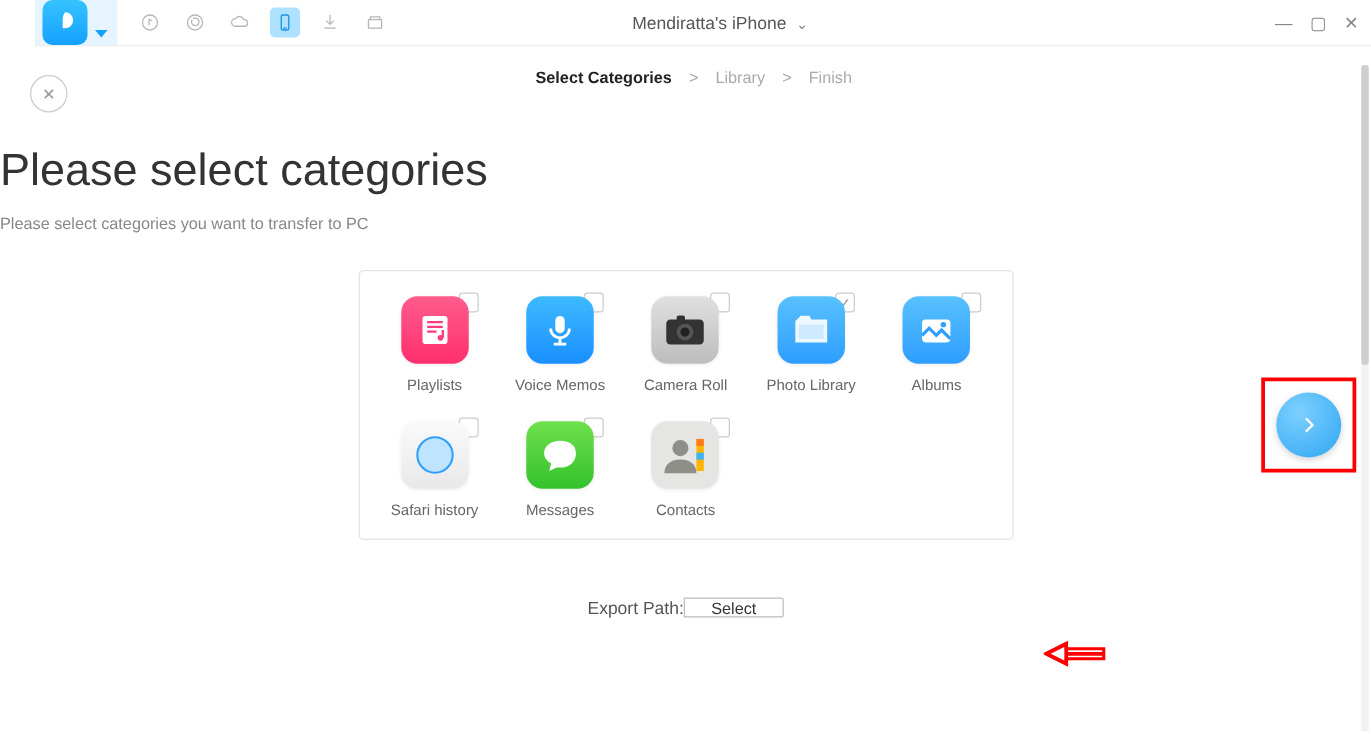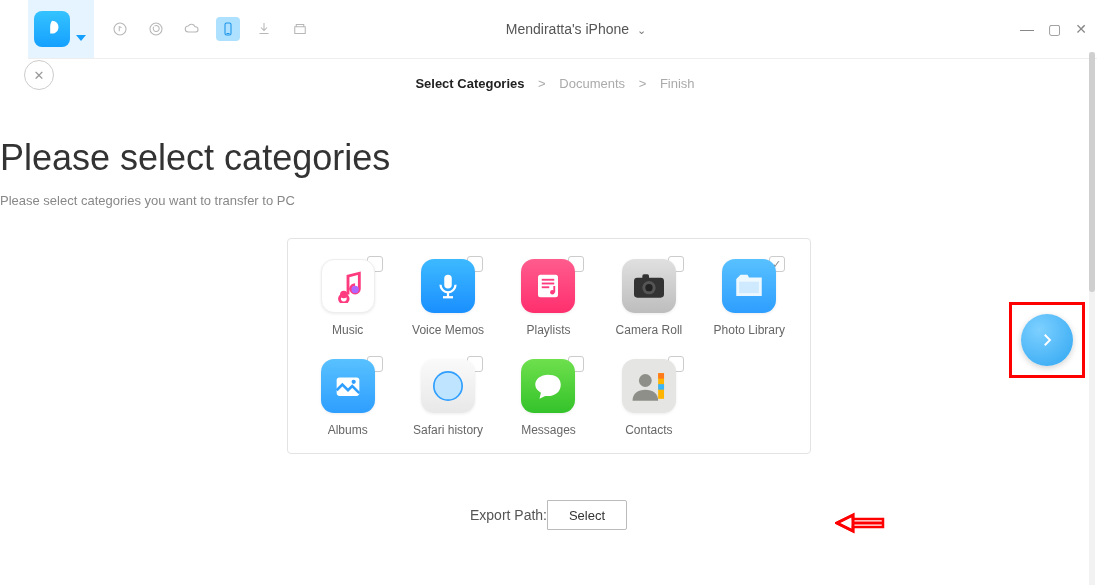--- a/index.html
+++ b/index.html
@@ -1,17 +1,17 @@
 <!DOCTYPE html>
 <html><head>
 <meta charset="utf-8">
 <style>
 * { box-sizing: border-box; margin: 0; padding: 0; }
 html, body { width: 1097px; height: 587px; font-family: "Segoe UI", Arial, sans-serif; background: #fff; overflow: hidden; }
-.topbar { height: 59px; display: flex; align-items: center; border-bottom: 1px solid #eee; padding-right: 10px; margin-left: 28px; }
+.topbar { height: 37px; display: flex; align-items: center; border-bottom: 1px solid #eee; padding-right: 10px; margin-left: 28px; }
 .logo-wrap { display: flex; align-items: center; background: #e6f4ff; height: 100%; padding: 0 8px 0 6px; position: relative; }
 .logo-badge { width: 36px; height: 36px; border-radius: 8px; background: linear-gradient(180deg,#35c3ff,#15a0ff); display: flex; align-items: center; justify-content: center; }
 .logo-badge svg { width: 22px; height: 22px; }
 .logo-caret { width: 0; height: 0; border-left: 5px solid transparent; border-right: 5px solid transparent; border-top: 6px solid #15a0ff; margin-left: 6px; margin-top: 18px; }
 .top-icons { display: flex; align-items: center; gap: 12px; margin-left: 14px; }
 .top-ico { width: 24px; height: 24px; display: flex; align-items: center; justify-content: center; border-radius: 4px; }
 .top-ico svg { width: 18px; height: 18px; stroke: #b7b7b7; fill: none; stroke-width: 1.4; }
 .top-ico.active { background: #aee1ff; }
 .top-ico.active svg { stroke: #1a93e6; }
 .device-title { flex: 1; text-align: center; font-size: 14px; color: #555; margin-left: -180px; }
@@ -41,21 +41,21 @@
 .tile.camera { background: linear-gradient(180deg,#e0e0e0,#bdbdbd); }
 .tile.photo { background: linear-gradient(180deg,#58c1ff,#2e9eff); }
 .tile.albums { background: linear-gradient(180deg,#58c1ff,#2e9eff); }
 .tile.safari { background: linear-gradient(180deg,#fafafa,#e8e8e8); }
 .tile.messages { background: linear-gradient(180deg,#6ee04d,#34c22a); }
 .tile.contacts { background: #e5e5e3; }
 
 .export-row { display:flex; align-items:center; justify-content:center; margin-top: 46px; }
 .export-row label { font-size: 14px; color: #555; }
 .export-input { width: 342px; height: 32px; border: 1px solid #ccc; border-right: none; padding: 0 10px; font-size: 13px; color: #aaa; border-radius: 2px 0 0 2px; }
-.select-btn { width: 80px; height: 30px; border: 1px solid #bbb; background: #fff; font-size: 13px; color: #333; cursor: pointer; border-radius: 0 2px 2px 0; }
+.select-btn { width: 80px; height: 16px; border: 1px solid #bbb; background: #fff; font-size: 13px; color: #333; cursor: pointer; border-radius: 0 2px 2px 0; }
 
 .red-arrow { position: absolute; left: 835px; top: 510px; }
 .red-arrow svg { width: 50px; height: 26px; }
 
 .next-btn-wrap { position: absolute; right: 12px; top: 302px; width: 76px; height: 76px; border: 3px solid #ff0000; display:flex; align-items:center; justify-content:center; }
 .next-btn { width: 52px; height: 52px; border-radius: 50%; background: radial-gradient(circle at 35% 30%, #7dd0ff, #2fa6f2); box-shadow: 0 2px 6px rgba(0,0,0,0.18); display:flex; align-items:center; justify-content:center; cursor:pointer; }
 .next-btn svg { width: 18px; height: 18px; stroke:#fff; fill:none; stroke-width:2.5; }
 
 .scrollbar { position:absolute; right:2px; top:52px; bottom:2px; width:6px; background: #f2f2f2; }
 .thumb { position:absolute; top:0; width:100%; height:240px; background:#cfcfcf; border-radius:3px; }
@@ -116,73 +116,62 @@
     <span>▢</span>
     <span>✕</span>
   </div>
 </div>
 
 <div class="close-round">✕</div>
 
 <div class="breadcrumb">
   <span class="step-active">Select Categories</span>
   <span class="sep">&gt;</span>
-  <span>Documents</span>
+  <span>Library</span>
   <span class="sep">&gt;</span>
   <span>Finish</span>
 </div>
 
 <h1 class="main-heading">Please select categories</h1>
 <div class="subheading">Please select categories you want to transfer to PC</div>
 
 <div class="category-box">
   <div class="grid">
 
-    <div class="cat">
-      <div class="chk"></div>
-      <div class="tile music">
-        <svg width="34" height="34" viewBox="0 0 24 24">
-            <path d="M9 18 a3 3 0 1 0 0.1 0 M12 18 V5 l8 -2 v11 a3 3 0 1 1 -3 -3" fill="none" stroke="#ff3b7f" stroke-width="2"></path>
-            <circle cx="9" cy="18" r="2.6" fill="#ff3b7f"></circle>
-            <circle cx="17" cy="14.5" r="2.6" fill="#b065ff"></circle>
-          </svg>
-      </div>
-      <div class="lbl">Music</div>
-    </div>
-
-    <div class="cat">
-      <div class="chk"></div>
-      <div class="tile voice">
-        <svg width="30" height="30" viewBox="0 0 24 24" fill="#fff">
-            <rect x="9" y="3" width="6" height="11" rx="3"></rect>
-            <path d="M6 11 a6 6 0 0 0 12 0" fill="none" stroke="#fff" stroke-width="1.8"></path>
-            <line x1="12" y1="17" x2="12" y2="21" stroke="#fff" stroke-width="1.8"></line>
-            <line x1="8" y1="21" x2="16" y2="21" stroke="#fff" stroke-width="1.8"></line>
-          </svg>
-      </div>
-      <div class="lbl">Voice Memos</div>
-    </div>
 
     <div class="cat">
       <div class="chk"></div>
       <div class="tile playlists">
         <svg width="30" height="30" viewBox="0 0 24 24">
             <rect x="4" y="3" width="16" height="18" rx="2" fill="#fff"></rect>
             <line x1="7" y1="7" x2="17" y2="7" stroke="#ff3b7f" stroke-width="1.5"></line>
             <line x1="7" y1="10" x2="17" y2="10" stroke="#ff3b7f" stroke-width="1.5"></line>
             <line x1="7" y1="13" x2="13" y2="13" stroke="#ff3b7f" stroke-width="1.5"></line>
             <circle cx="15.5" cy="17" r="1.8" fill="#ff3b7f"></circle>
             <path d="M17 17 v-5" stroke="#ff3b7f" stroke-width="1.5"></path>
           </svg>
       </div>
       <div class="lbl">Playlists</div>
     </div>
 
     <div class="cat">
       <div class="chk"></div>
+      <div class="tile voice">
+        <svg width="30" height="30" viewBox="0 0 24 24" fill="#fff">
+            <rect x="9" y="3" width="6" height="11" rx="3"></rect>
+            <path d="M6 11 a6 6 0 0 0 12 0" fill="none" stroke="#fff" stroke-width="1.8"></path>
+            <line x1="12" y1="17" x2="12" y2="21" stroke="#fff" stroke-width="1.8"></line>
+            <line x1="8" y1="21" x2="16" y2="21" stroke="#fff" stroke-width="1.8"></line>
+          </svg>
+      </div>
+      <div class="lbl">Voice Memos</div>
+    </div>
+
+    <div class="cat">
+      <div class="chk"></div>
       <div class="tile camera">
         <svg width="40" height="40" viewBox="0 0 24 24">
             <rect x="3" y="7" width="18" height="12" rx="2" fill="#333"></rect>
             <rect x="8" y="5" width="4" height="3" rx="1" fill="#333"></rect>
             <circle cx="12" cy="13" r="4" fill="#555"></circle>
             <circle cx="12" cy="13" r="2.2" fill="#222"></circle>
           </svg>
       </div>
       <div class="lbl">Camera Roll</div>
     </div>

